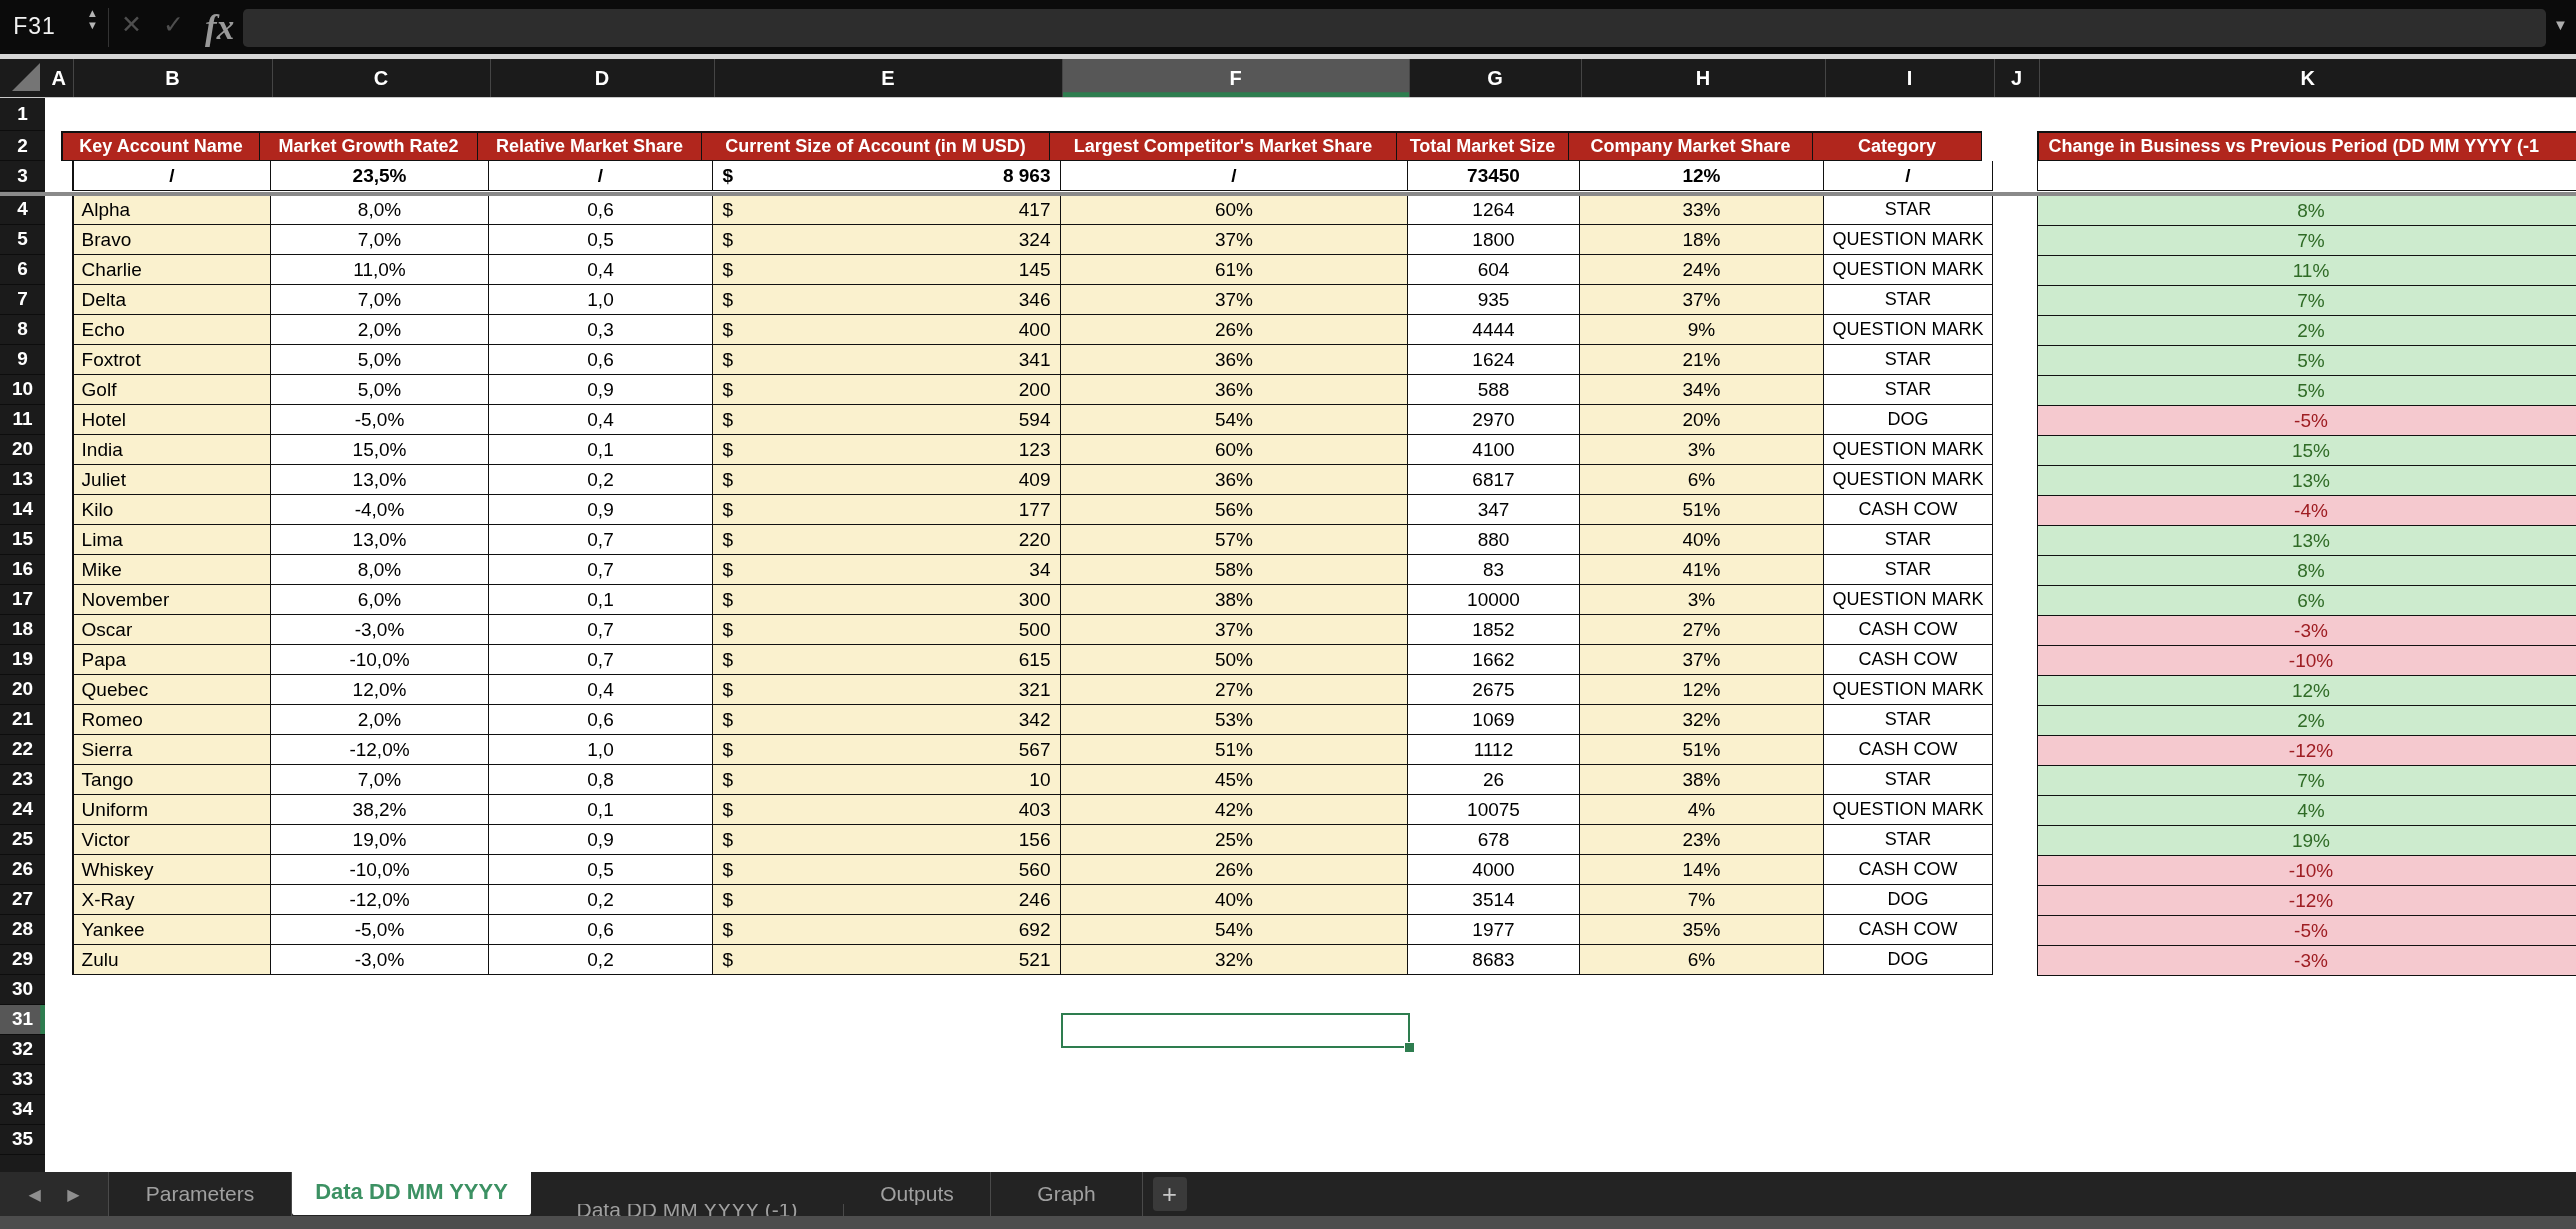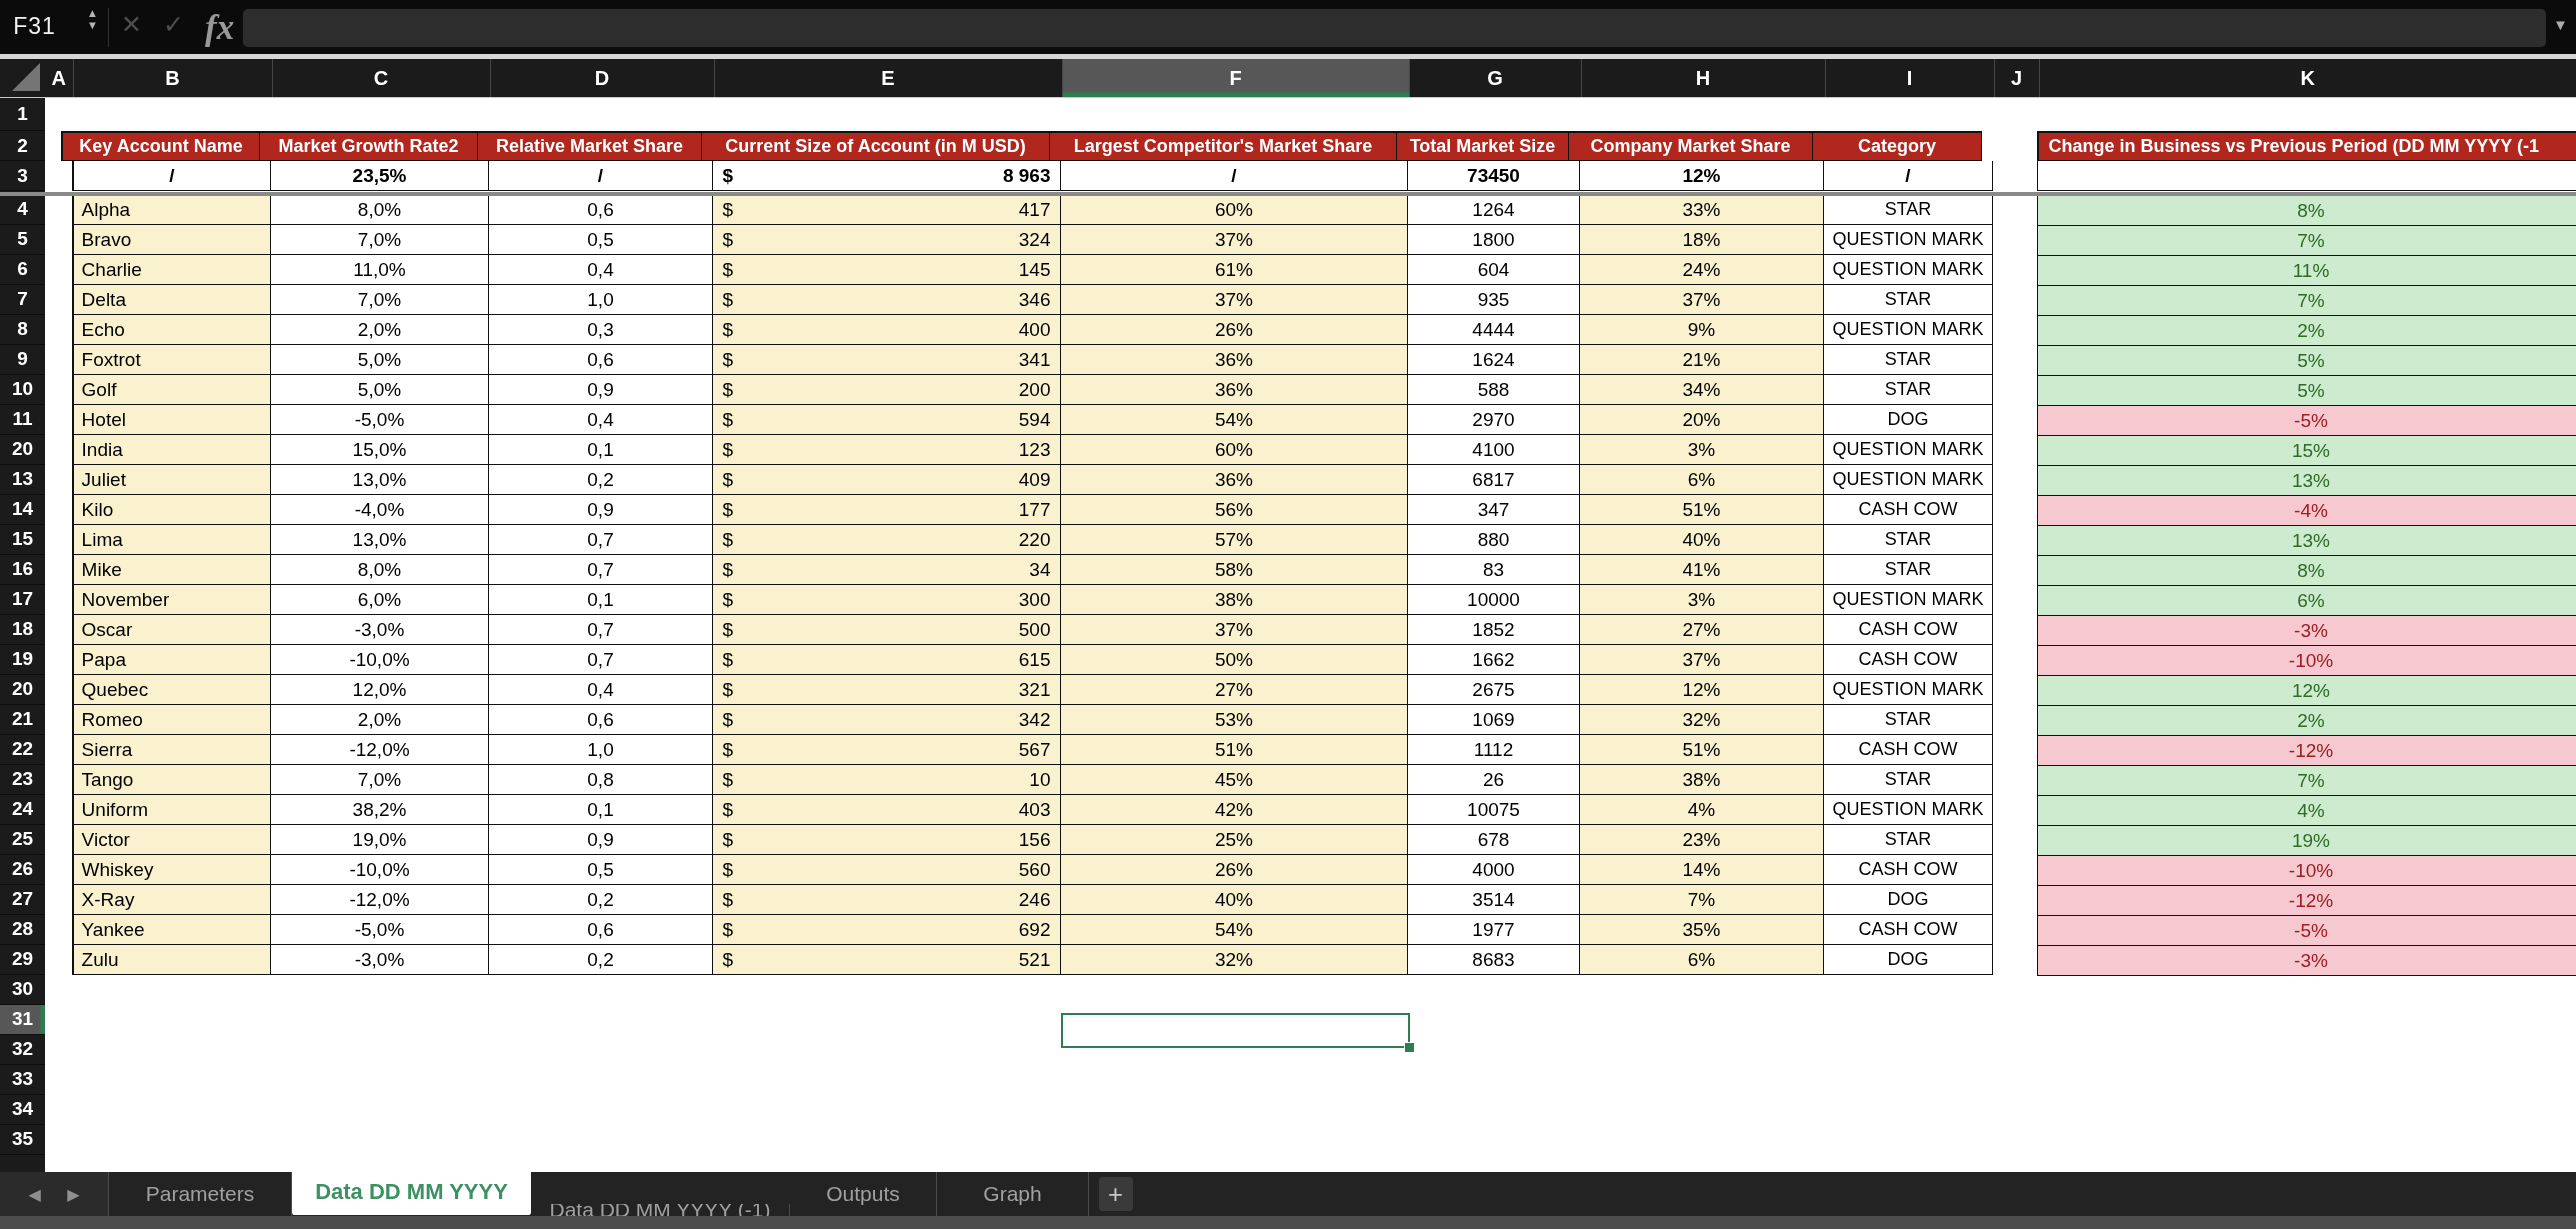--- a/index.html
+++ b/index.html
@@ -95,21 +95,21 @@
 
   
   .tabbar{position:absolute;left:0;top:1172px;width:2576px;height:44px;background:#232323;display:flex;z-index:7;}
   .tabnav{width:109px;background:#2b2b2b;border-right:0.9px solid #4a4a4a;display:flex;
           align-items:center;justify-content:center;gap:26.6px;color:#8f8f8f;font-size:16px;flex:0 0 auto;}
   .tabnav span{cursor:default;}
   .tab{display:flex;align-items:center;justify-content:center;color:#a0a0a0;font-size:21px;
        border-right:0.9px solid #4a4a4a;flex:0 0 auto;white-space:nowrap;overflow:hidden;}
   .tab:nth-of-type(1){width:183px;}
   .tab:nth-of-type(2){width:239px;}
-  .tab:nth-of-type(3){width:259px;margin-top:32px;}
+  .tab:nth-of-type(3){width:313px;margin-top:32px;}
   .tab:nth-of-type(4){width:147px;}
   .tab:nth-of-type(5){width:152px;}
   .tab.active{background:#fff;color:#3c9163;font-weight:bold;font-size:22px;margin-top:-2.8px;
               height:46px;border-right:none;border-radius:0 0 2.8px 2.8px;z-index:3;}
   .addtab{width:53px;display:flex;align-items:center;justify-content:center;flex:0 0 auto;}
   .addtab span{width:34px;height:34px;background:#3a3a3a;border-radius:3.8px;color:#c8c8c8;
                font-size:25.6px;display:flex;align-items:center;justify-content:center;}
   .statusbar{position:absolute;left:0;top:1216px;width:2576px;height:13.3px;background:#4d4d4d;z-index:7;}
 </style>
 </head>

